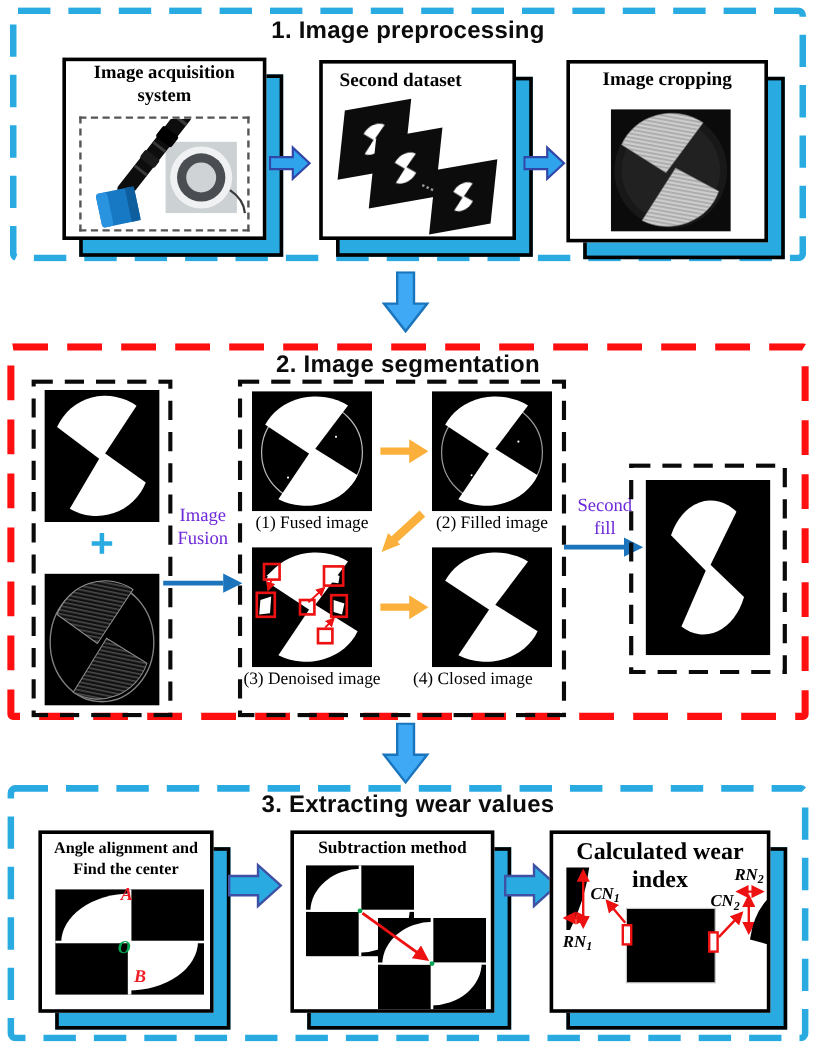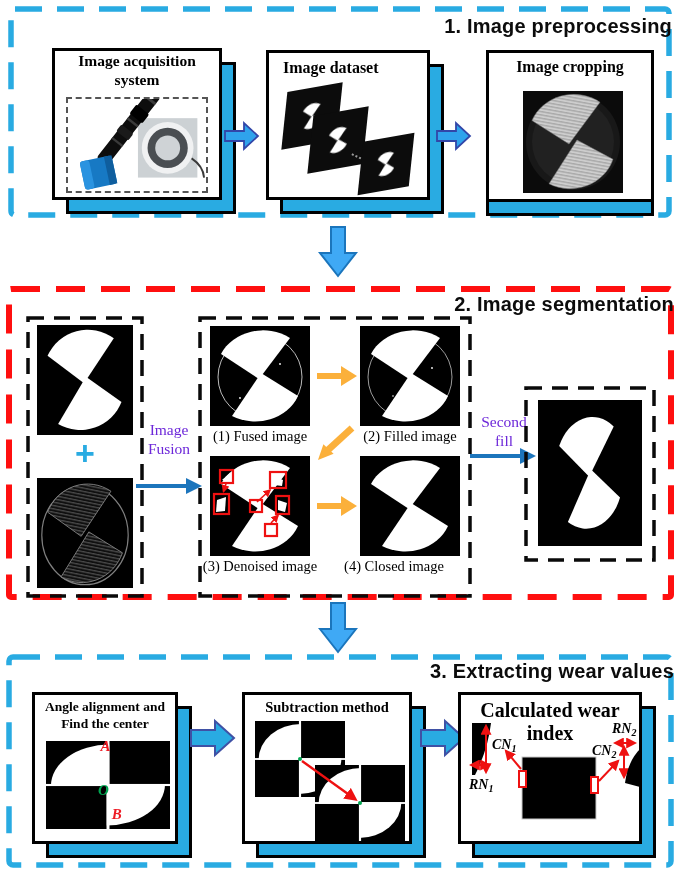--- a/index.html
+++ b/index.html
@@ -1,21 +1,21 @@
 <!DOCTYPE html>
 <html><head>
 <meta charset="utf-8">
 <style>
   html,body{margin:0;padding:0;background:#ffffff;}
   .canvas{position:relative;width:685px;height:875px;background:#fff;
           font-family:"Liberation Serif",serif;overflow:hidden;}
   .abs{position:absolute;}
   .sec{position:absolute;box-sizing:border-box;}
   .dashsvg{position:absolute;left:0;top:0;width:100%;height:100%;display:block;}
-  .sec-title{position:absolute;left:0;right:0;text-align:right;
+  .sec-title{position:absolute;left:0;right:0;text-align:center;
              font-family:"Liberation Sans",sans-serif;font-weight:bold;
              font-size:20px;color:#0c0c0c;letter-spacing:.2px;}
   .card{position:absolute;background:#fff;border:3px solid #000;box-sizing:border-box;}
   .card-shadow{position:absolute;background:#29ABE2;border:3px solid #000;box-sizing:border-box;}
   .card-title{font-weight:bold;text-align:center;color:#000;}
   .img{position:absolute;display:block;}
   svg{display:block;}
   .steplabel{position:absolute;font-size:14.5px;color:#000;text-align:center;}
   .sidelabel{position:absolute;font-size:15.5px;color:#6d28d9;text-align:center;line-height:1.25;}
   .plus{position:absolute;left:0;right:0;text-align:center;color:#29ABE2;
@@ -88,21 +88,21 @@
         </svg>
       </div>
     </div>
 
     <svg class="abs" style="left:216px;top:114px;" width="36" height="32" viewBox="0 0 36 32">
       <polygon points="1,11 20,11 20,3 34,16 20,29 20,21 1,21" fill="#2FA3EC" stroke="#3246a8" stroke-width="1.8"></polygon>
     </svg>
 
     <div class="card-shadow" style="left:272px;top:58px;width:164px;height:150px;"></div>
     <div class="card" style="left:258px;top:44px;width:164px;height:150px;">
-      <div class="card-title" style="font-size:16px;text-align:left;padding:6px 0 0 14px;">Image dataset</div>
+      <div class="card-title" style="font-size:16px;text-align:left;padding:6px 0 0 14px;">Second dataset</div>
       <div class="tile" style="left:16px;top:34px;width:54px;height:58px;transform:rotate(6deg) skewY(-16deg);">
         <svg width="24" height="28" viewBox="0 0 100 100" preserveAspectRatio="none" style="filter:blur(.6px);">
             <use href="#fans-g"></use>
           </svg>
       </div>
       <div class="tile" style="left:42px;top:58px;width:54px;height:58px;transform:rotate(6deg) skewY(-16deg);">
         <svg width="24" height="28" viewBox="0 0 100 100" preserveAspectRatio="none" style="filter:blur(.6px);">
             <use href="#fans-g"></use>
           </svg>
       </div>
@@ -112,21 +112,21 @@
             <use href="#fans-g"></use>
           </svg>
       </div>
     </div>
 
     <svg class="abs" style="left:428px;top:114px;" width="36" height="32" viewBox="0 0 36 32">
       <polygon points="1,11 20,11 20,3 34,16 20,29 20,21 1,21" fill="#2FA3EC" stroke="#3246a8" stroke-width="1.8"></polygon>
     </svg>
 
     <div class="card-shadow" style="left:478px;top:58px;width:168px;height:152px;"></div>
-    <div class="card" style="left:464px;top:44px;width:168px;height:152px;margin-left:14px;">
+    <div class="card" style="left:464px;top:44px;width:168px;height:152px;">
       <div class="card-title" style="font-size:16px;padding-top:5px;">Image cropping</div>
       <svg class="img" style="left:34px;top:38px;" width="100" height="102" viewBox="0 0 100 100" preserveAspectRatio="none">
         <rect width="100" height="100" fill="#0b0b0b"></rect>
         <circle cx="50" cy="50" r="47" fill="#181818"></circle>
         <circle cx="50" cy="50" r="41" fill="#212121"></circle>
         <path d="M46,52 L9,29 A45,41 0 0 1 77,11 Z" fill="url(#stripesL)" stroke="#777" stroke-width="0.5"></path>
         <path d="M54,48 L90,67 A45,41 0 0 1 26,91 Z" fill="url(#stripesL)" stroke="#777" stroke-width="0.5"></path>
       </svg>
     </div>
   </div>

